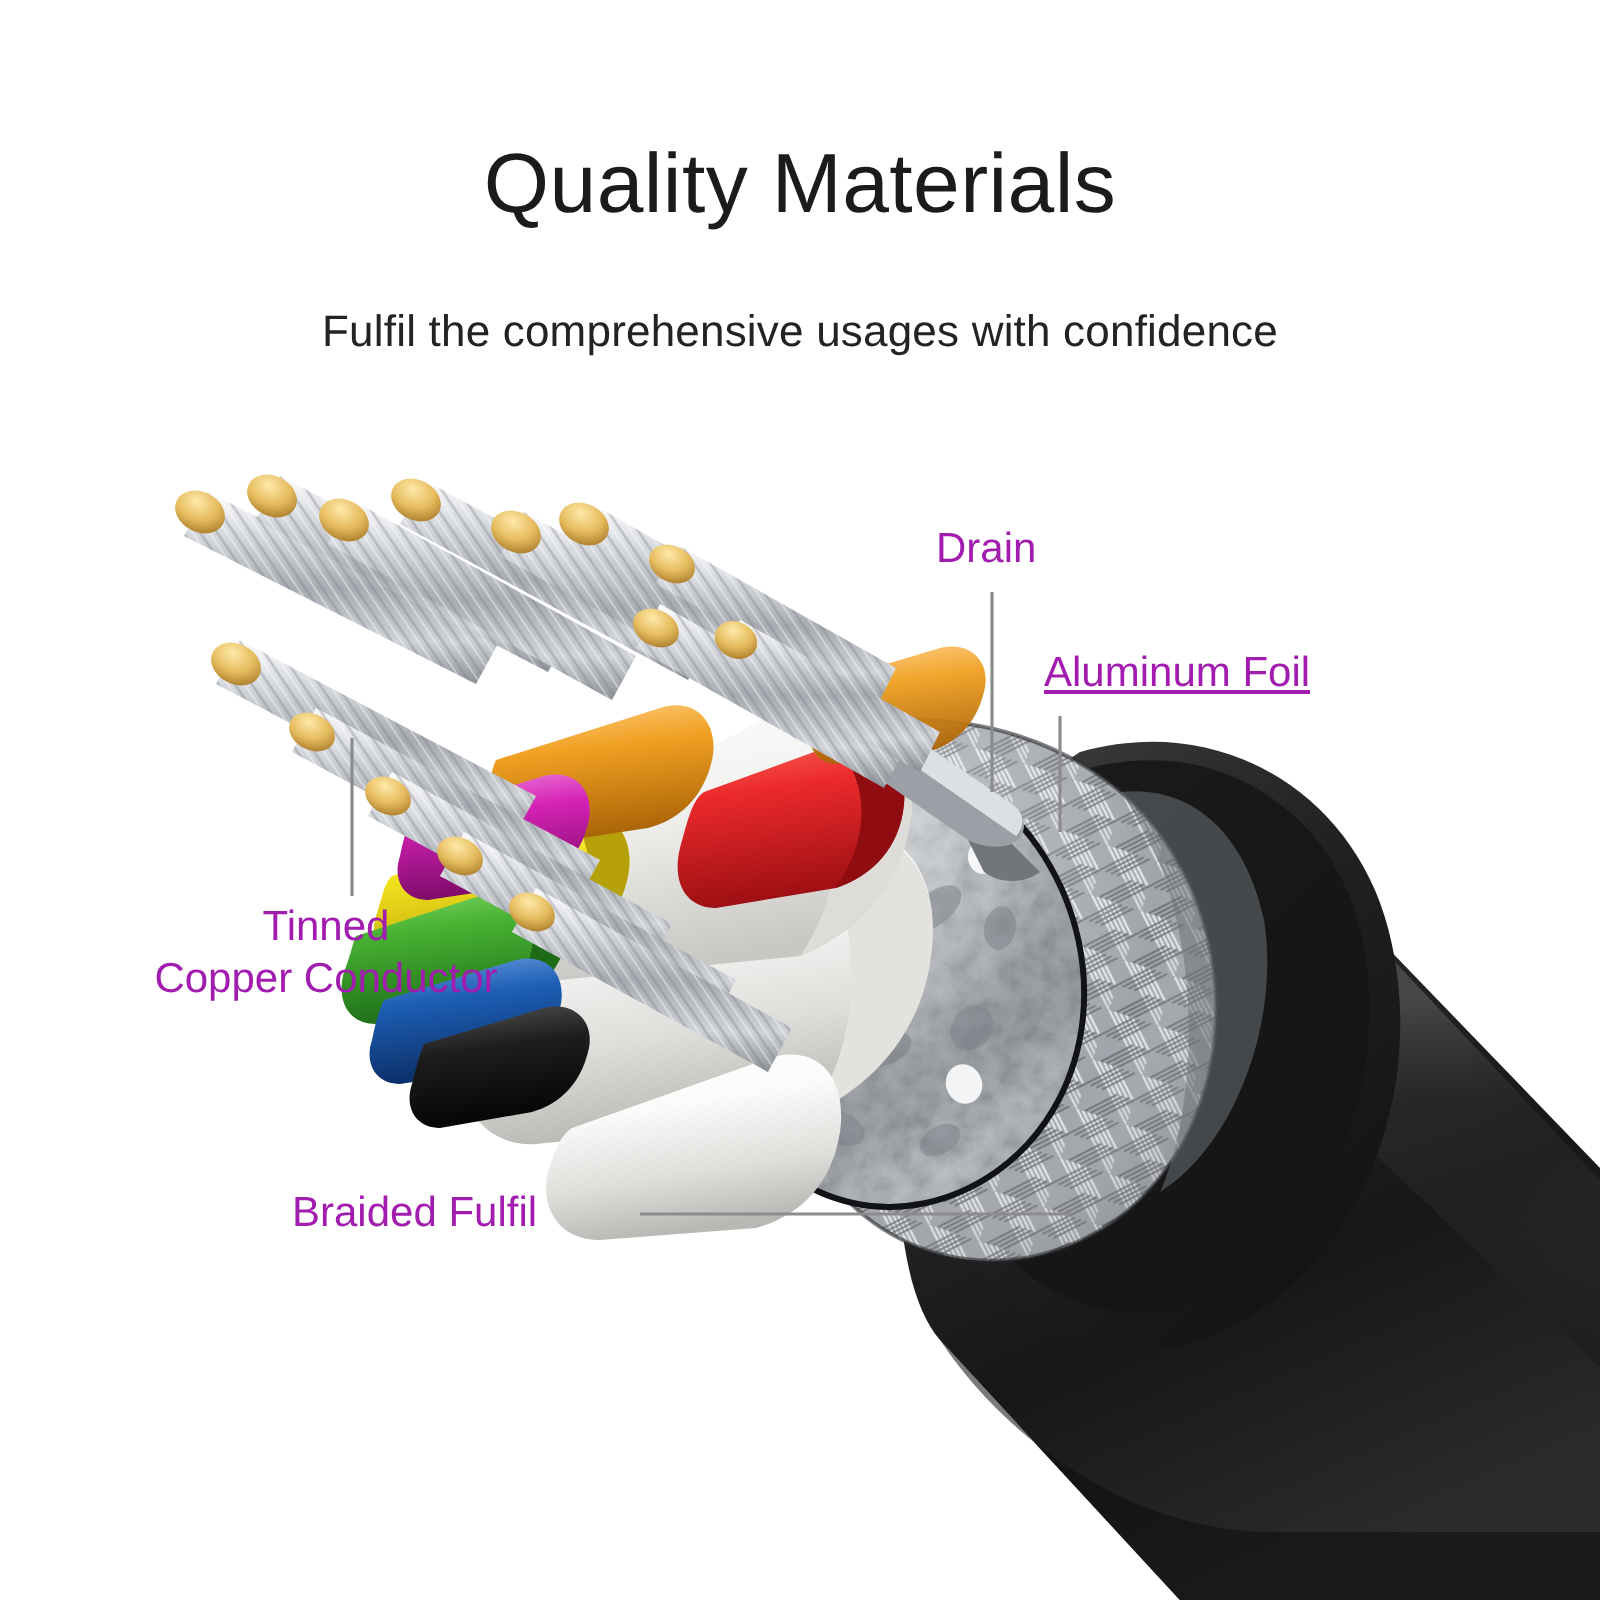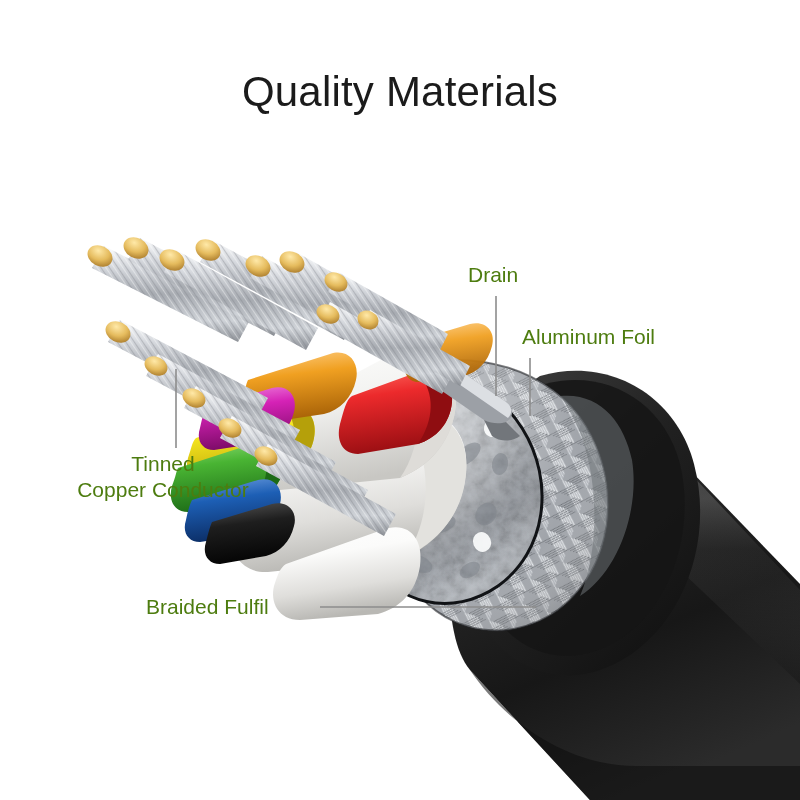--- a/index.html
+++ b/index.html
@@ -8,33 +8,34 @@
     width:800px;height:800px;
     background:#ffffff;
     font-family:"Liberation Sans","DejaVu Sans",sans-serif;
     overflow:hidden;
     position:relative;
   }
   #stage{position:absolute;inset:0;width:768px;height:800px;margin-top:24px;}
   .hdr{position:absolute;left:0;width:800px;text-align:center;color:#1b1b1b;}
   #title{top:42px;font-size:42px;line-height:52px;font-weight:500;letter-spacing:.2px;}
   #subtitle{top:127px;font-size:22px;line-height:30px;font-weight:400;color:#232323;letter-spacing:.1px;}
-  .cal{position:absolute;color:#4d7c0f;font-size:21px;line-height:26px;white-space:pre;}
+  .cal{position:absolute;color:#a21caf;font-size:21px;line-height:26px;white-space:pre;}
   #lbl-drain{left:468px;top:238px;}
-  #lbl-foil{left:522px;top:300px;}
+  #lbl-foil{left:522px;top:300px;text-decoration:underline;}
   #lbl-tinned{left:47px;top:427px;text-align:center;width:232px;white-space:pre-line;}
   #lbl-braid{left:146px;top:570px;}
   svg#art{position:absolute;left:0;top:0;width:800px;height:800px;display:block;}
 </style>
 </head>
 <body>
 
 <div id="stage">
 
   <div class="hdr" id="title">Quality Materials</div>
+  <div class="hdr" id="subtitle">Fulfil the comprehensive usages with confidence</div>
 
   <svg id="art" viewBox="0 0 800 800">
     <defs>
 
       <linearGradient id="jacketG" x1="0" y1="0" x2="0.35" y2="1">
         <stop offset="0%" stop-color="#4c4c4c"></stop>
         <stop offset="18%" stop-color="#3a3a3a"></stop>
         <stop offset="42%" stop-color="#242424"></stop>
         <stop offset="68%" stop-color="#171717"></stop>
         <stop offset="100%" stop-color="#2b2b2b"></stop>

